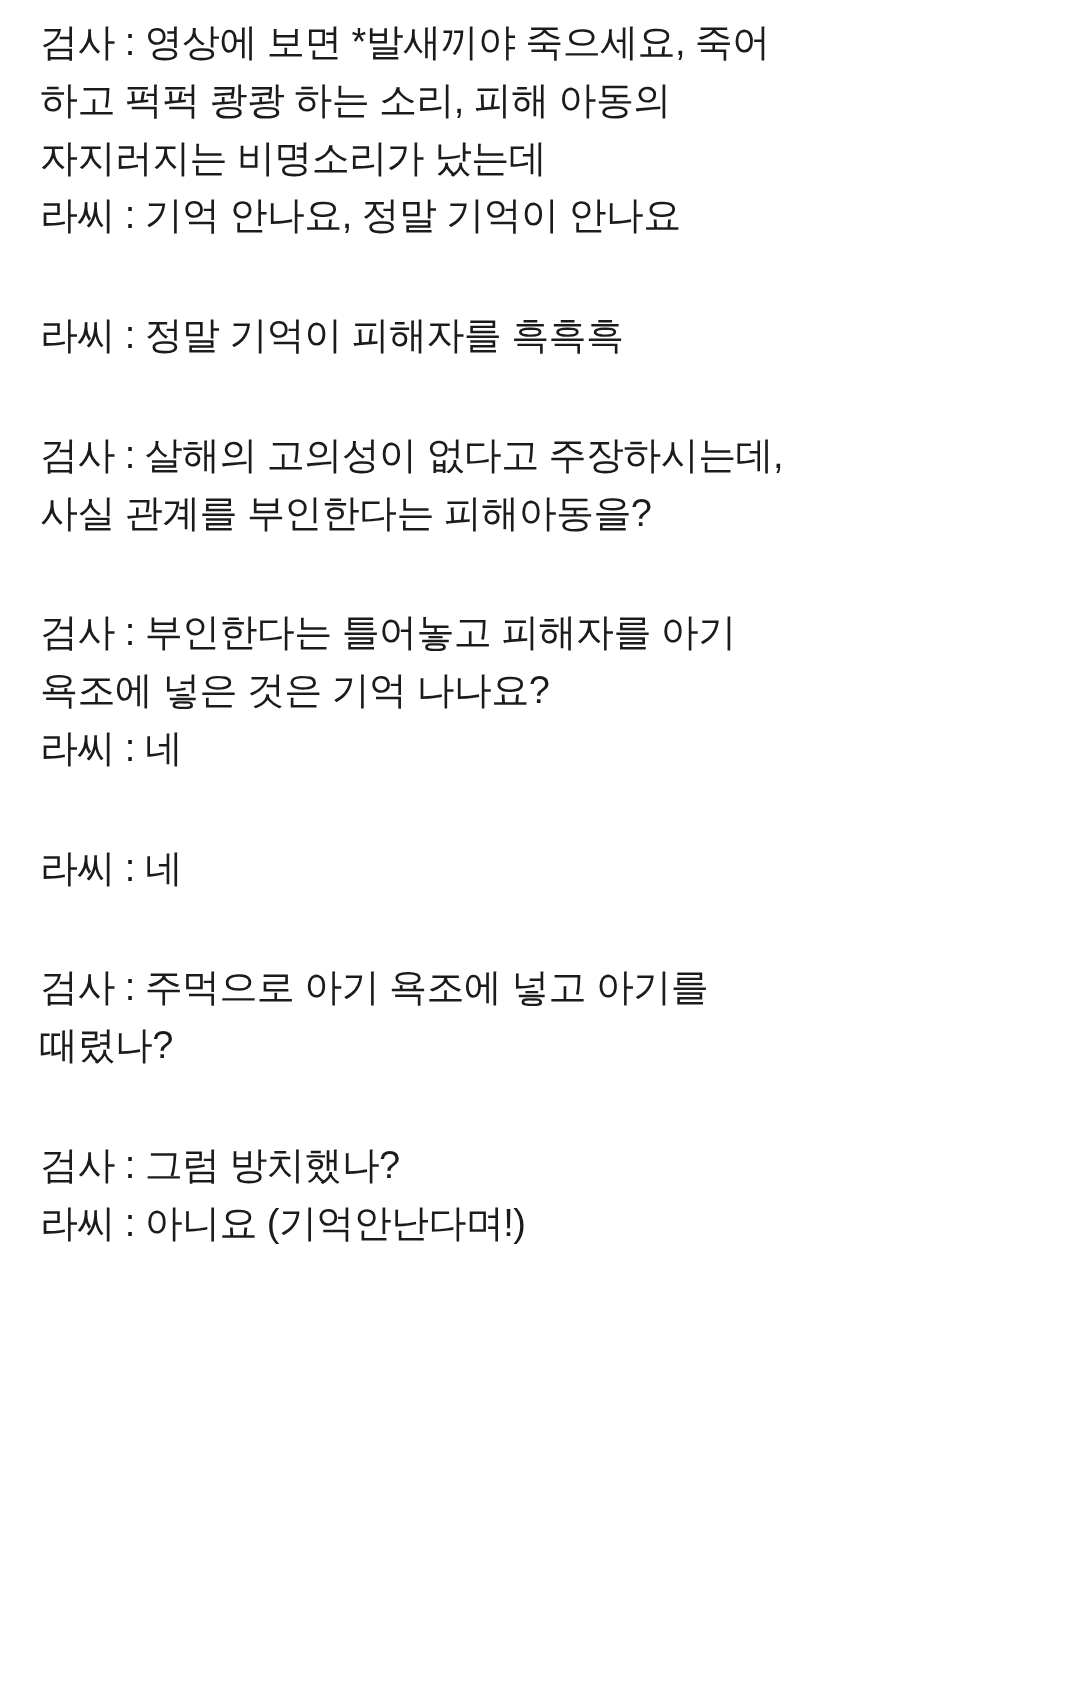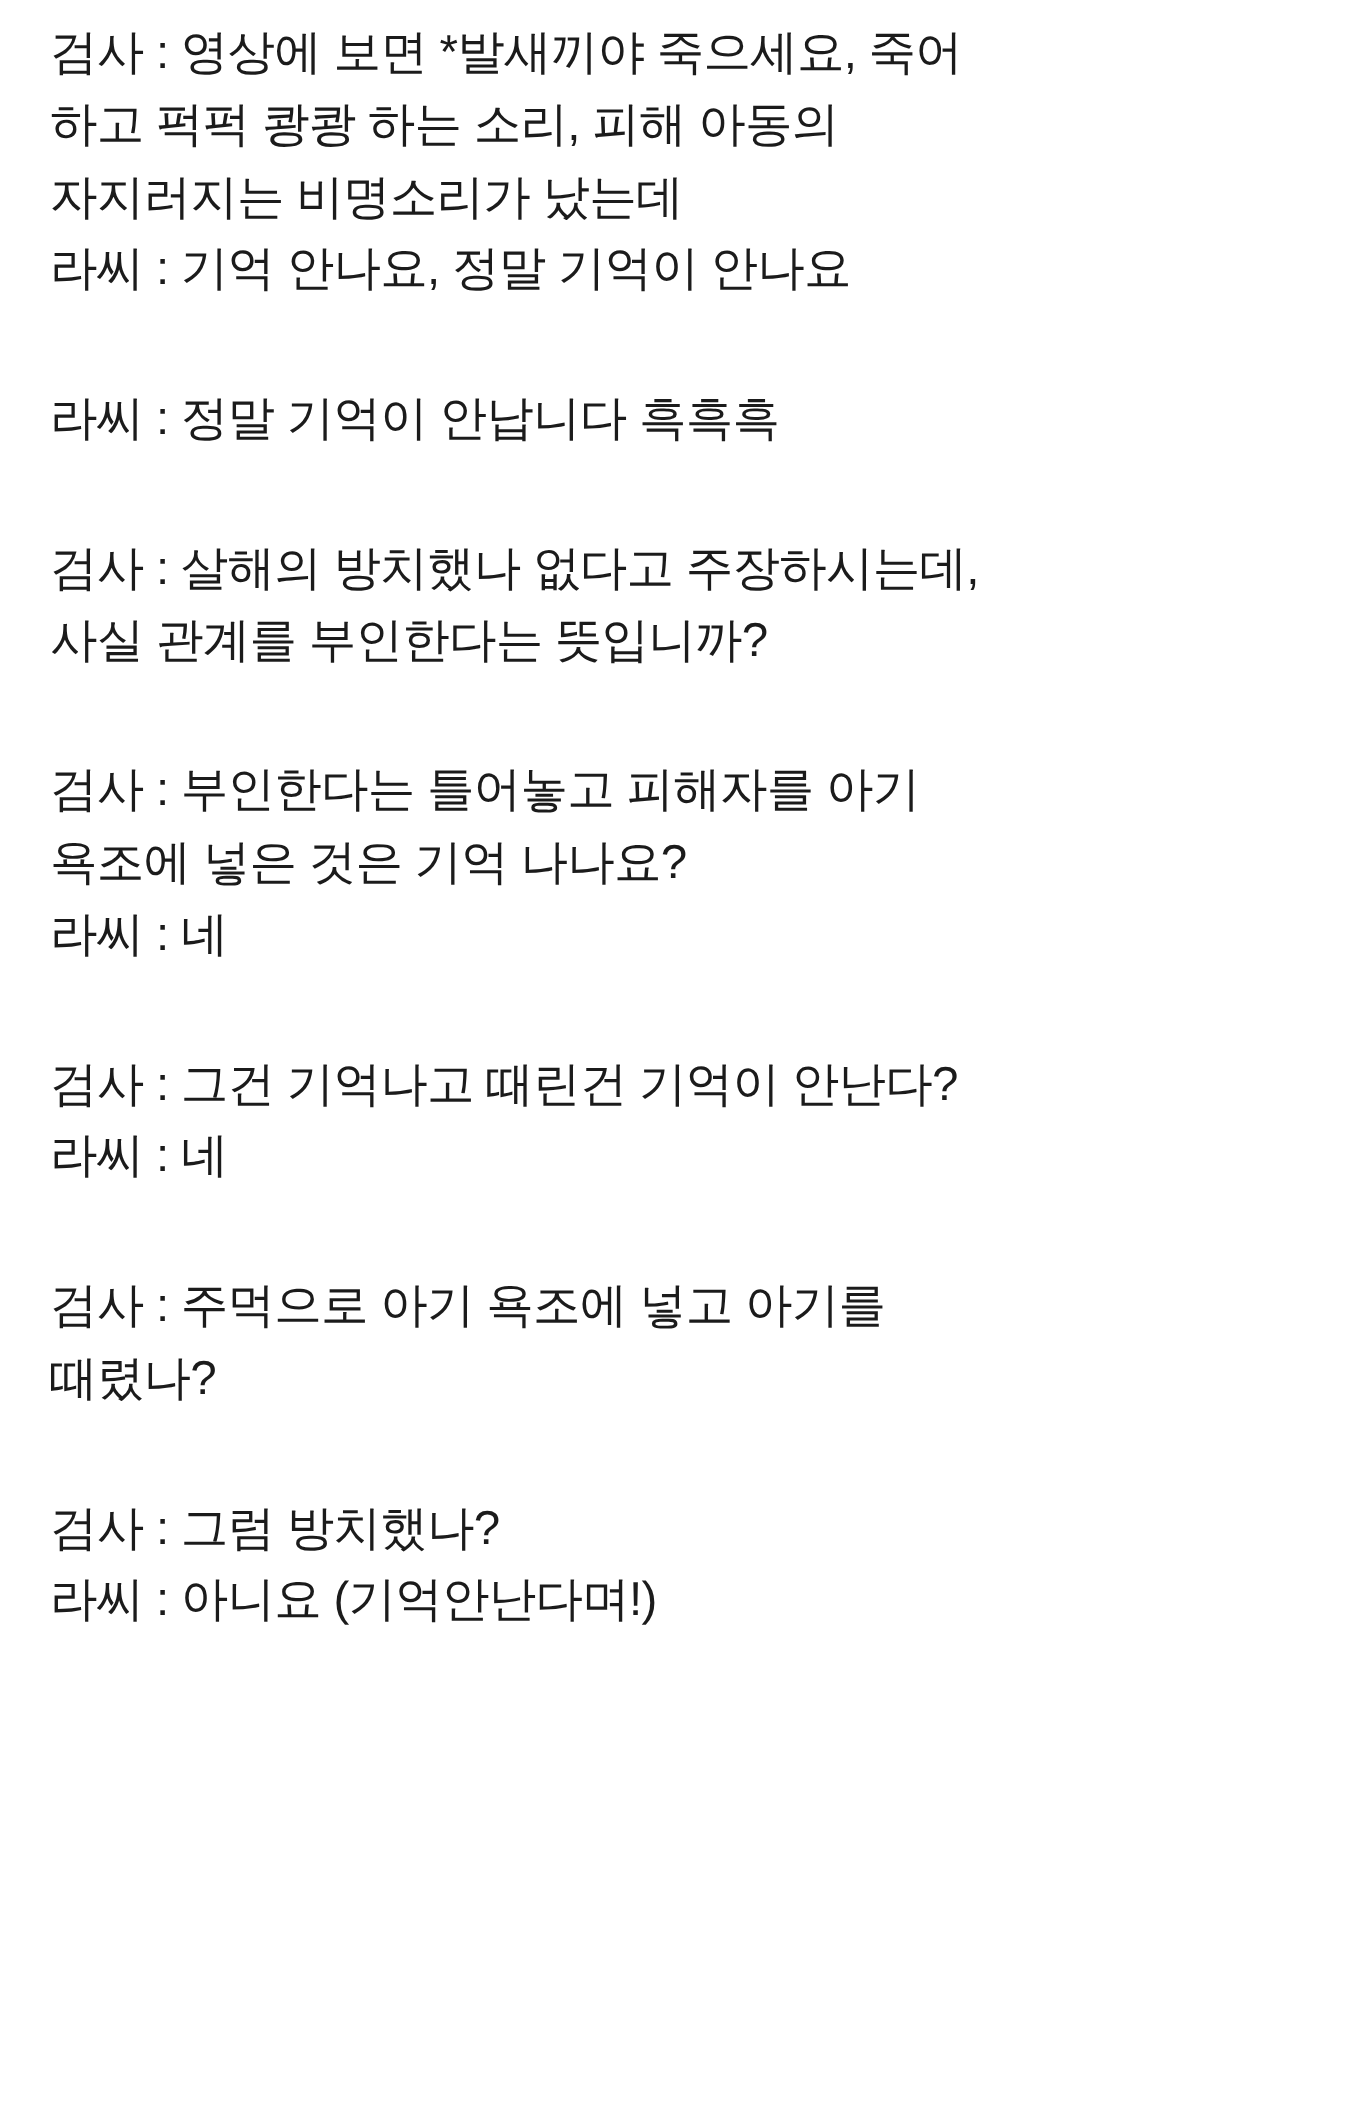--- a/index.html
+++ b/index.html
@@ -45,34 +45,33 @@
 
 <div class="page">
   <div class="transcript">
 
     <div class="block">
       <p class="line">검사 : 영상에 보면 *발새끼야 죽으세요, 죽어 하고 퍽퍽 쾅쾅 하는 소리, 피해 아동의 자지러지는 비명소리가 났는데</p>
       <p class="line">라씨 : 기억 안나요, 정말 기억이 안나요</p>
     </div>
 
     <div class="block">
-      <p class="line">라씨 : 정말 기억이 안납니다 흑흑흑</p>
+      <p class="line">라씨 : 정말 기억이 피해자를 흑흑흑</p>
     </div>
 
     <div class="block">
-      <p class="line">검사 : 살해의 방치했나 없다고 주장하시는데, 사실 관계를 부인한다는 뜻입니까?</p>
+      <p class="line">검사 : 살해의 고의성이 없다고 주장하시는데, 사실 관계를 부인한다는 피해아동을?</p>
     </div>
 
     <div class="block">
       <p class="line">검사 : 부인한다는 틀어놓고 피해자를 아기 욕조에 넣은 것은 기억 나나요?</p>
       <p class="line">라씨 : 네</p>
     </div>
 
     <div class="block">
-      <p class="line">검사 : 그건 기억나고 때린건 기억이 안난다?</p>
       <p class="line">라씨 : 네</p>
     </div>
 
     <div class="block">
       <p class="line">검사 : 주먹으로 아기 욕조에 넣고 아기를 때렸나?</p>
     </div>
 
     <div class="block">
       <p class="line">검사 : 그럼 방치했나?</p>
       <p class="line">라씨 : 아니요 (기억안난다며!)</p>

